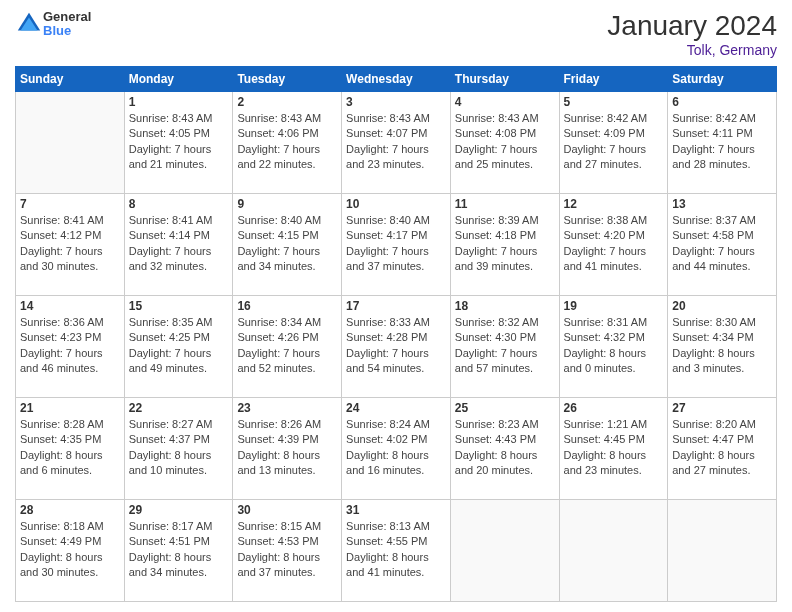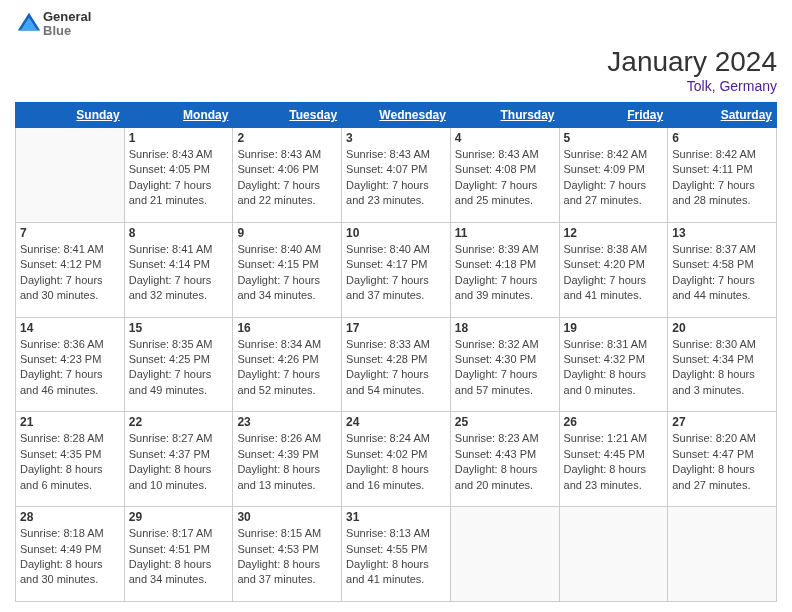--- a/index.html
+++ b/index.html
@@ -28,28 +28,27 @@
     }
     .logo-text {
       display: flex;
       flex-direction: column;
       font-size: 13px;
       font-weight: bold;
       color: #333;
       line-height: 1.1;
     }
     .logo-text span:first-child { color: #333; }
-    .logo-text span:last-child { color: #737373; }
+    .logo-text span:last-child { color: #3b82f6; }
     .logo-icon {
       width: 28px;
       height: 28px;
     }
     .title-block {
       text-align: right;
-      margin-top: 36px;
     }
     .title-block h1 {
       font-size: 28px;
       font-weight: normal;
       color: #333;
     }
     .title-block h2 {
       font-size: 14px;
       font-weight: normal;
       color: #4c1d95;
@@ -59,23 +58,22 @@
       border: 1px solid #ccc;
       border-collapse: collapse;
       width: 100%;
       table-layout: fixed;
     }
     .calendar th {
       background: #1565c0;
       color: #fff;
       padding: 5px 4px;
       font-size: 12px;
-      text-align: right;
+      text-align: left;
       border: 1px solid #1565c0;
-      text-decoration: underline;
     }
     .calendar td {
       border: 1px solid #ccc;
       vertical-align: top;
       padding: 3px 4px;
       font-size: 10px;
       color: #333;
       background: #fff;
       height: 88px;
     }

